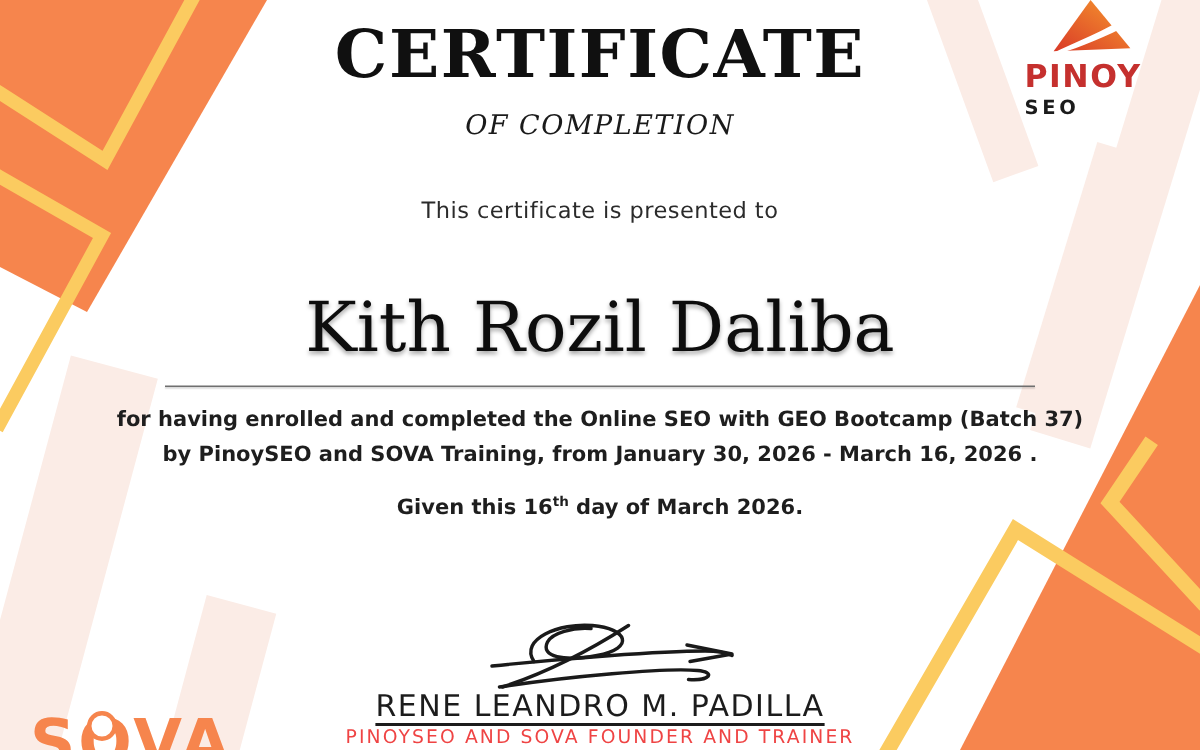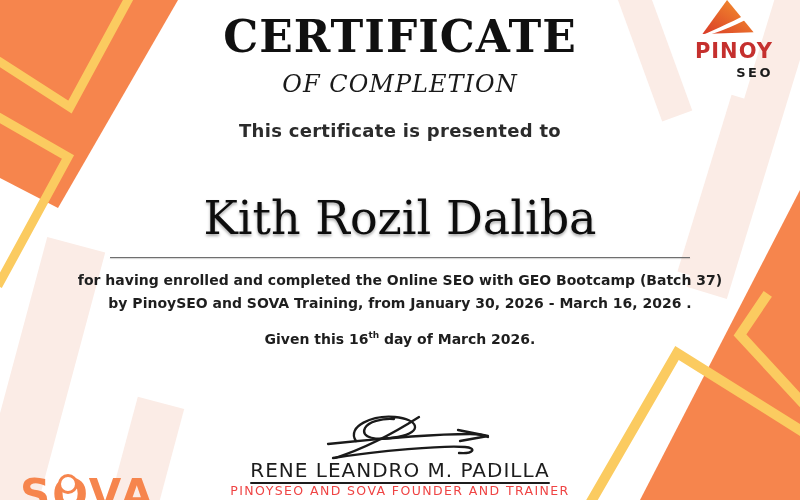--- a/index.html
+++ b/index.html
@@ -6,36 +6,36 @@
   .canvas {
     position:relative; width:800px; height:500px; overflow:hidden;
     background:#ffffff; font-family:"DejaVu Sans","Liberation Sans",sans-serif;
   }
   .decor { position:absolute; left:0; top:0; width:800px; height:500px; }
   .layer { position:absolute; left:0; right:0; text-align:center; }
 
   .title    { top:8px;  font-family:"DejaVu Serif","Liberation Serif",serif; font-weight:700;
               font-size:44px; line-height:58px; color:#101010; letter-spacing:1px; }
   .subtitle { top:68px; font-family:"DejaVu Serif","Liberation Serif",serif; font-style:italic;
-              font-size:24px; line-height:32px; color:#1a1a1a; letter-spacing:1px; }
-  .presented{ top:120px; font-size:18px; font-weight:700; color:#2b2b2b; letter-spacing:.3px; }
+              font-size:18px; line-height:32px; color:#1a1a1a; letter-spacing:1px; }
+  .presented{ top:131px; font-size:15px; font-weight:400; color:#2b2b2b; letter-spacing:.3px; }
   .name     { top:186px; font-family:"DejaVu Serif","Liberation Serif",serif;
               font-size:46px; line-height:64px; color:#0d0d0d;
               text-shadow:0 2px 3px rgba(0,0,0,.35); }
   .divider  { position:absolute; left:110px; width:580px; top:257px; height:0;
               border-top:1.5px solid var(--line_gray); box-shadow:0 1px 1px rgba(0,0,0,.2); }
   .body     { top:269px; font-size:14px; font-weight:700; line-height:23px; color:#1e1e1e; }
   .given    { top:330px; font-size:14px; font-weight:600; color:#1e1e1e; }
   .given sup{ font-size:9px; }
   .signature{ position:absolute; left:318px; top:408px; width:178px; height:54px; }
   .signatory{ top:458px; font-size:20px; font-weight:500; letter-spacing:1px; color:#1c1c1c;
               text-decoration:underline; text-underline-offset:5px; text-decoration-thickness:1.5px; }
   .signatory-title { top:483px; font-size:12.5px; font-weight:400; letter-spacing:1.4px; color:#ef4444; }
 
-  .pinoy-logo { position:absolute; left:683px; top:0; width:90px; text-align:right; }
+  .pinoy-logo { position:absolute; left:683px; top:0; width:90px; text-align:left; }
   .tri   { width:58px; height:36px; display:block; margin:0 auto; }
   #triGrad stop:first-child { stop-color:var(--triangle_start); }
   #triGrad stop:last-child  { stop-color:var(--triangle_end); }
   .pinoy { font-size:21px; font-weight:800; letter-spacing:1px; color:var(--pinoy_red); line-height:24px; margin-top:3px; }
   .seo   { font-size:13px; font-weight:700; letter-spacing:2.5px; color:var(--seo_black); line-height:16px; margin-top:2px; }
 
   .sova-logo { position:absolute; left:20px; top:473px; font-size:42px; font-weight:800;
                letter-spacing:2px; color:var(--orange); line-height:44px; }
   .owl { position:absolute; left:38px; top:1px; width:14px; height:14px; background:#ffffff;
          border:3px solid var(--orange); border-radius:50%; }

